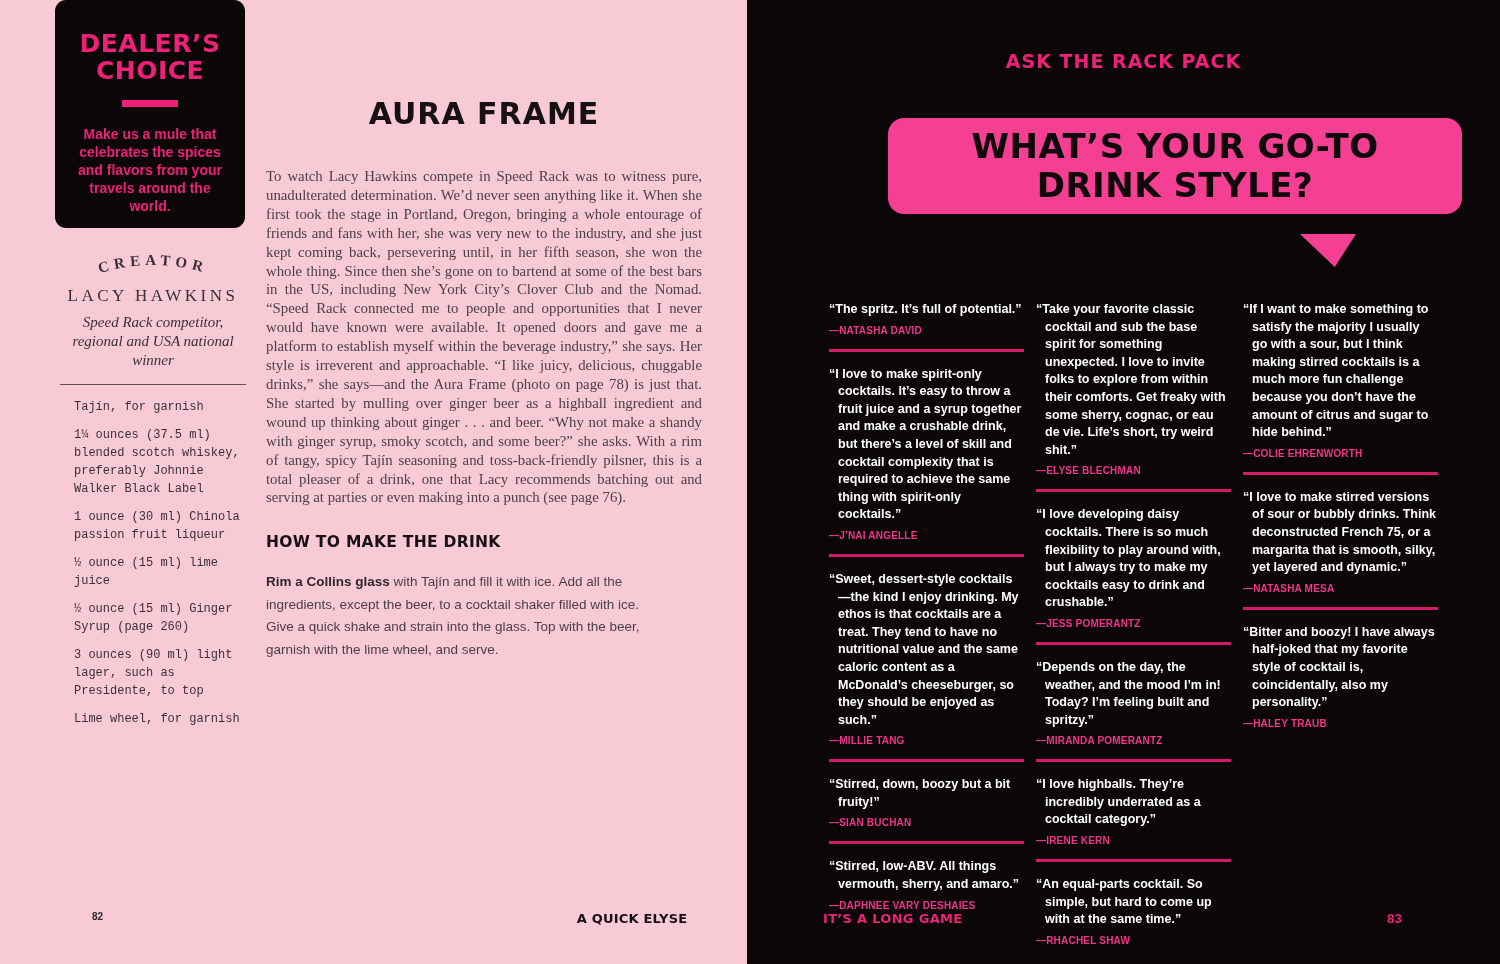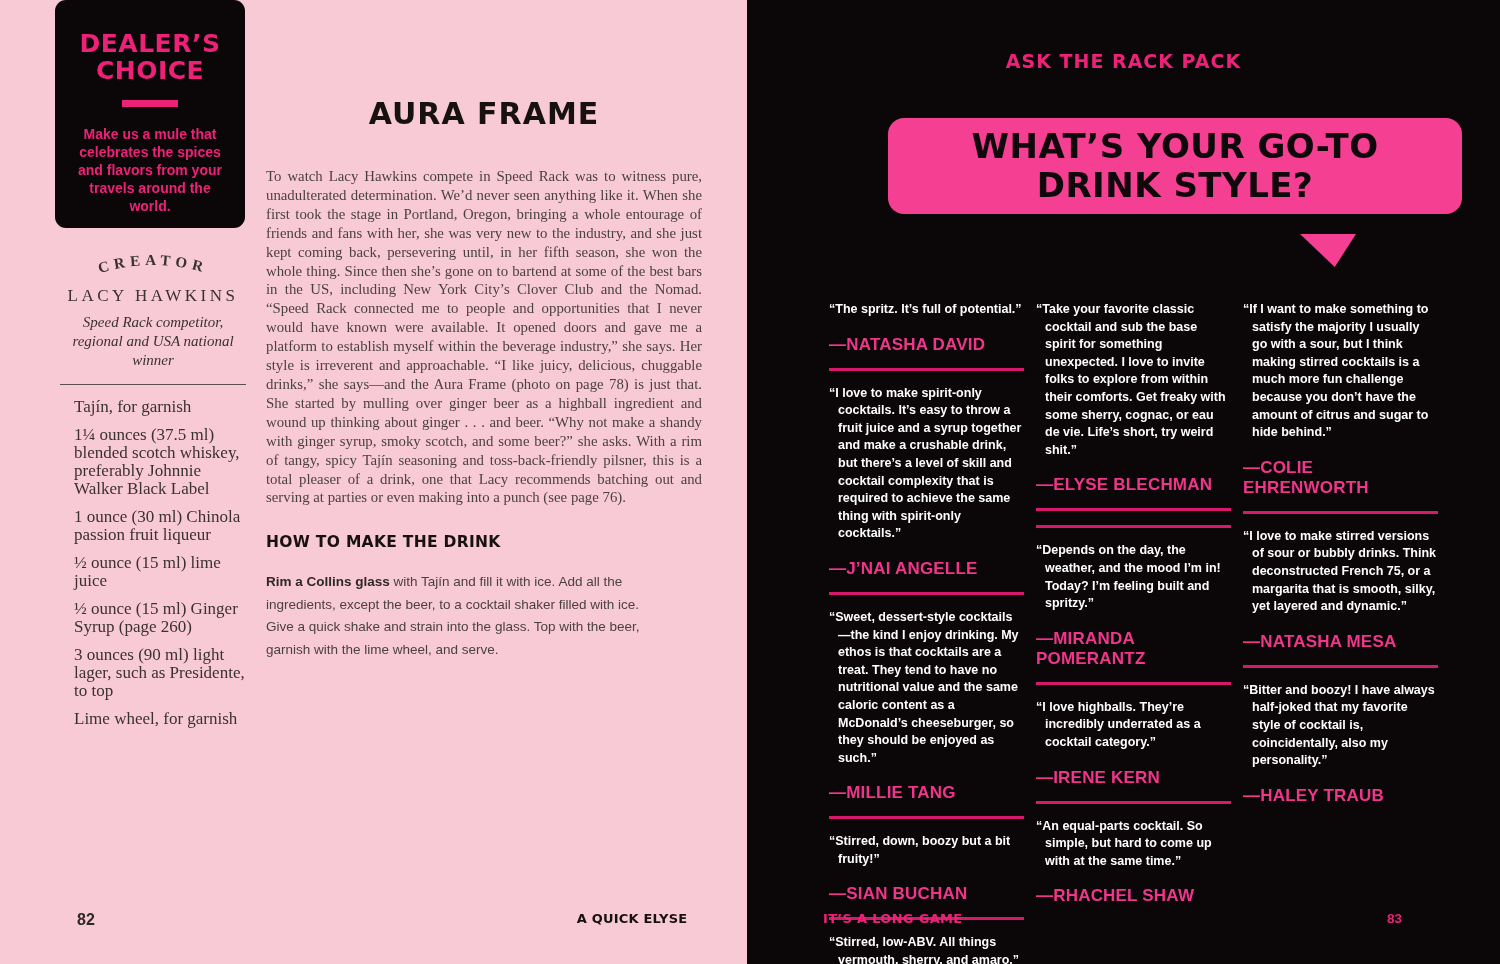--- a/index.html
+++ b/index.html
@@ -23,55 +23,55 @@
 
   .creator-section{position:absolute;left:60px;top:246px;width:186px;color:var(--body_ink);}
   .creator-arc{display:block;margin:0 auto;width:170px;height:38px;}
   .creator-arc text{font-family:"Liberation Serif",serif;font-weight:bold;font-size:15px;
     letter-spacing:5px;fill:#3a3132;}
   .creator-name{font-family:"Liberation Serif",serif;font-size:17px;letter-spacing:3.5px;
     text-align:center;margin-top:2px;color:#3a3132;white-space:nowrap;}
   .creator-credentials{font-family:"Liberation Serif",serif;font-style:italic;font-size:15px;
     line-height:19px;text-align:center;margin:7px auto 0;width:182px;color:#3a3132;}
   .creator-rule{border:none;border-top:1.5px solid #5a5051;margin:14px 0 13px;}
-  .ingredients p{font-family:Liberation Serif, serif;font-size:17px;line-height:18px;
+  .ingredients p{font-family:Liberation Mono, monospace;font-size:12px;line-height:18px;
     margin-bottom:10px;color:#3a3132;padding-left:14px;}
 
   .recipe-column{position:absolute;left:266px;top:96px;width:436px;color:var(--body_ink);}
   .recipe-title{font-family:"DejaVu Sans",sans-serif;font-weight:bold;font-size:30px;
     letter-spacing:1px;text-align:center;color:#181112;}
   .recipe-intro{font-family:"Liberation Serif",serif;font-size:14.8px;line-height:18.9px;
     text-align:justify;margin-top:36px;color:#4a4142;}
   .howto-heading{font-family:"DejaVu Sans",sans-serif;font-weight:bold;font-size:15.5px;
     text-align:left;margin-top:26px;color:#181112;letter-spacing:.3px;}
   .instructions{font-size:13.5px;line-height:22.5px;margin-top:20px;width:402px;color:#4a4142;}
   .instructions .lead{font-weight:bold;color:#2f2728;}
 
-  .footer-left-num{position:absolute;left:77px;top:911px;font-weight:bold;font-size:16px;color:#2f2728;}
+  .footer-left-num{position:absolute;left:92px;top:911px;font-weight:bold;font-size:10px;color:#2f2728;}
   .running-head-left{position:absolute;left:552px;top:911px;width:160px;text-align:center;
     font-family:"DejaVu Sans",sans-serif;font-weight:bold;font-size:13px;color:#181112;letter-spacing:.2px;}
 
   
   .right-page{position:absolute;left:747px;top:0;width:753px;height:964px;background:var(--ink_black);}
   .kicker{position:absolute;left:0;top:50px;width:100%;text-align:center;
     font-family:"DejaVu Sans",sans-serif;font-weight:bold;font-size:19px;
     letter-spacing:1px;color:var(--accent_pink);}
   .speech-bubble{position:absolute;left:141px;top:118px;width:574px;height:96px;
     background:var(--bubble_pink);border-radius:16px;display:flex;flex-direction:column;
     align-items:center;justify-content:center;}
   .bubble-line{font-family:"DejaVu Sans",sans-serif;font-weight:bold;font-size:34px;
     line-height:39px;color:#10090b;letter-spacing:.5px;}
   .bubble-tail{position:absolute;left:553px;top:234px;width:56px;height:33px;
     background:var(--bubble_pink);clip-path:polygon(0 0,100% 0,62% 100%);}
 
   .quotes-grid{position:absolute;left:67px;top:301px;width:624px;display:flex;gap:12px;justify-content:flex-end;}
   .quote-column{width:195px;flex:0 0 195px;}
   .q-text{color:var(--quote_white);font-weight:bold;font-size:12.5px;line-height:17.6px;
     padding-left:9px;text-indent:-9px;}
-  .q-by{color:var(--attr_pink);font-weight:bold;font-size:17px;margin-top:16px;letter-spacing:.2px;}
+  .q-by{color:var(--attr_pink);font-weight:bold;font-size:10px;margin-top:6px;letter-spacing:.2px;}
   .q-div{height:3px;background:var(--divider_pink);margin:13px 0 14px;}
 
   .running-head-right{position:absolute;left:76px;top:911px;
     font-family:"DejaVu Sans",sans-serif;font-weight:bold;font-size:13px;
     color:var(--accent_pink);letter-spacing:.3px;}
   .footer-right-num{position:absolute;left:640px;top:911px;font-weight:bold;font-size:13.5px;color:var(--accent_pink);}
 </style>
 </head>
 <body>
 
@@ -153,20 +153,24 @@
           <p class="q-by">—DAPHNEE VARY DESHAIES</p>
         </div>
       </div>
 
       <div class="quote-column">
         <div class="quote">
           <p class="q-text">“Take your favorite classic cocktail and sub the base spirit for something unexpected. I love to invite folks to explore from within their comforts. Get freaky with some sherry, cognac, or eau de vie. Life’s short, try weird shit.”</p>
           <p class="q-by">—ELYSE BLECHMAN</p>
         </div>
         <div class="q-div"></div>
+        <div class="quote">
+          <p class="q-text">“I love developing daisy cocktails. There is so much flexibility to play around with, but I always try to make my cocktails easy to drink and crushable.”</p>
+          <p class="q-by">—JESS POMERANTZ</p>
+        </div>
         <div class="q-div"></div>
         <div class="quote">
           <p class="q-text">“Depends on the day, the weather, and the mood I’m in! Today? I’m feeling built and spritzy.”</p>
           <p class="q-by">—MIRANDA POMERANTZ</p>
         </div>
         <div class="q-div"></div>
         <div class="quote">
           <p class="q-text">“I love highballs. They’re incredibly underrated as a cocktail category.”</p>
           <p class="q-by">—IRENE KERN</p>
         </div>

